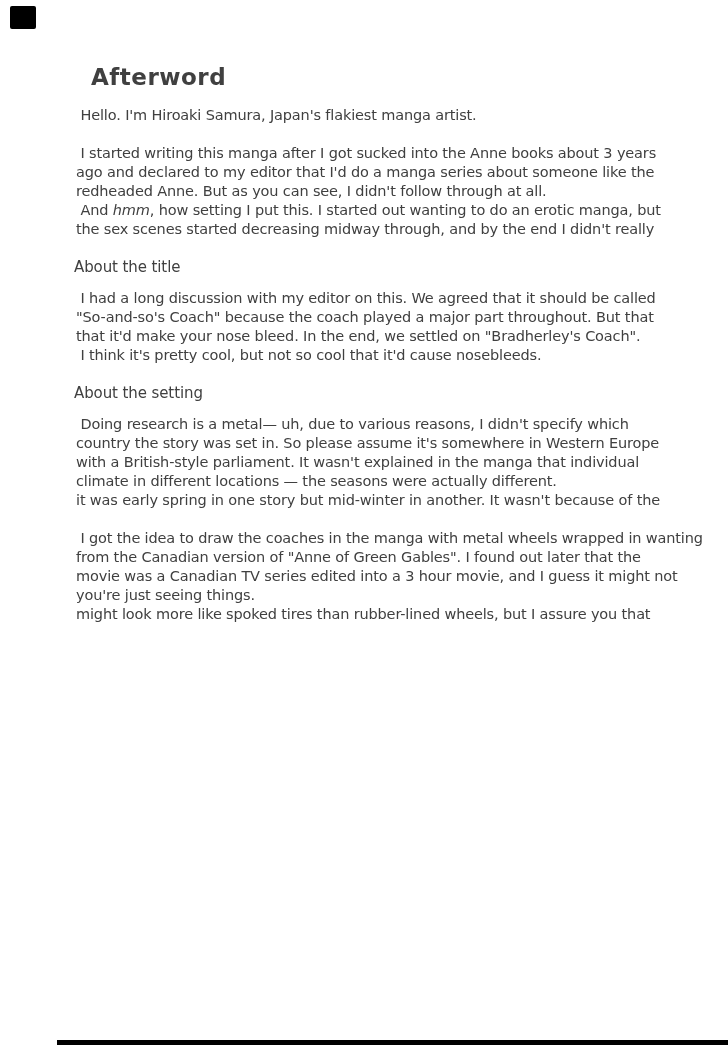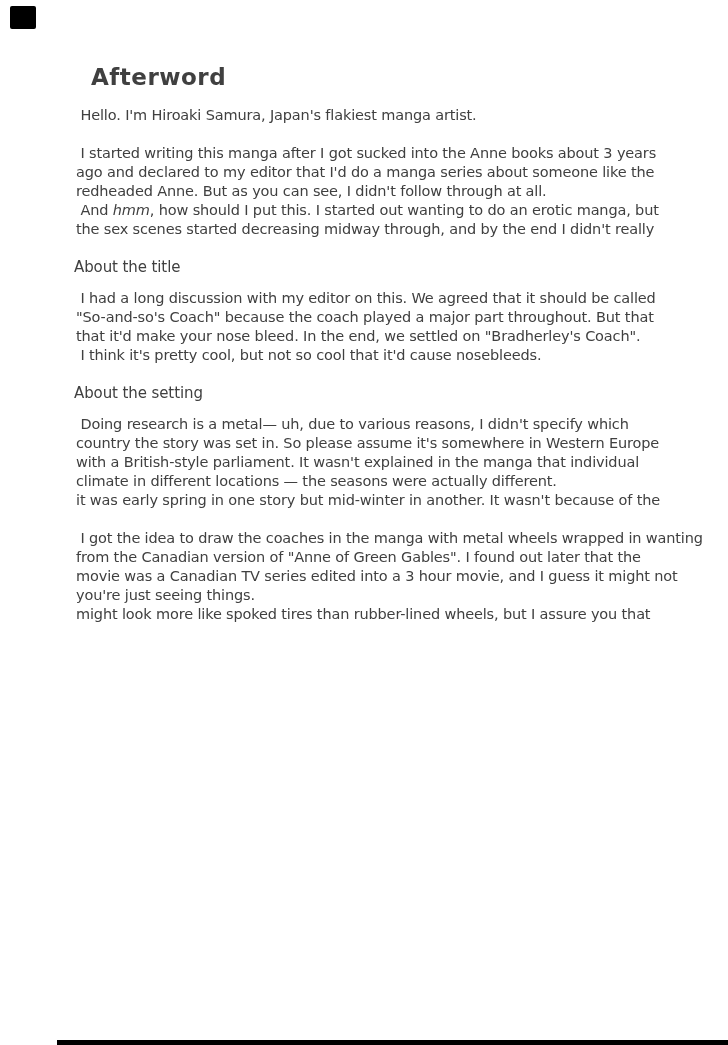--- a/index.html
+++ b/index.html
@@ -76,21 +76,21 @@
     <div class="page-title">Afterword</div>
 
     <div class="para">
       <div class="line"> Hello. I'm Hiroaki Samura, Japan's flakiest manga artist.</div>
     </div>
 
     <div class="para">
       <div class="line"> I started writing this manga after I got sucked into the Anne books about 3 years</div>
       <div class="line">ago and declared to my editor that I'd do a manga series about someone like the</div>
       <div class="line">redheaded Anne. But as you can see, I didn't follow through at all.</div>
-      <div class="line"><span> And </span><em>hmm</em><span>, how should I put this. I started out wanting to do an erotic manga, but</span></div>
+      <div class="line"><span> And </span><em>hmm</em><span>, how setting I put this. I started out wanting to do an erotic manga, but</span></div>
       <div class="line">the sex scenes started decreasing midway through, and by the end I didn't really</div>
     </div>
 
     <div class="heading">About the title</div>
 
     <div class="para">
       <div class="line"> I had a long discussion with my editor on this. We agreed that it should be called</div>
       <div class="line">"So-and-so's Coach" because the coach played a major part throughout. But that</div>
       <div class="line">that it'd make your nose bleed. In the end, we settled on "Bradherley's Coach".</div>
       <div class="line"> I think it's pretty cool, but not so cool that it'd cause nosebleeds.</div>

